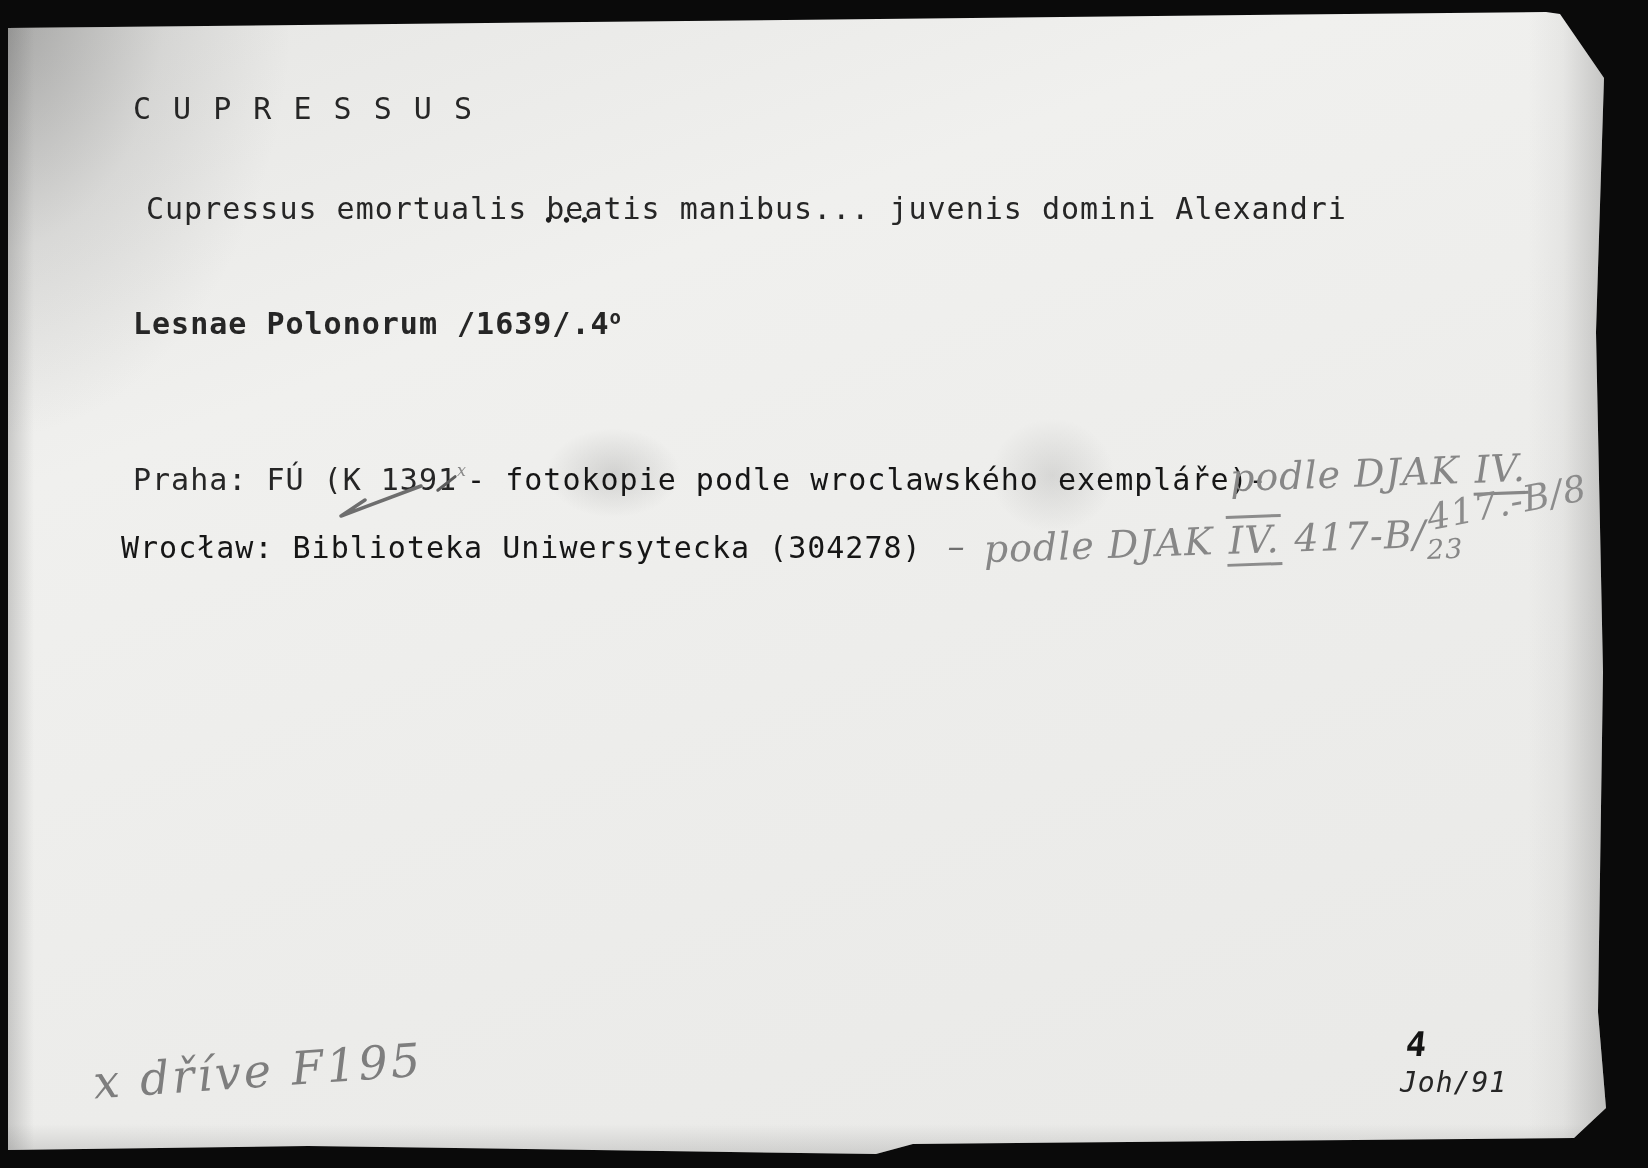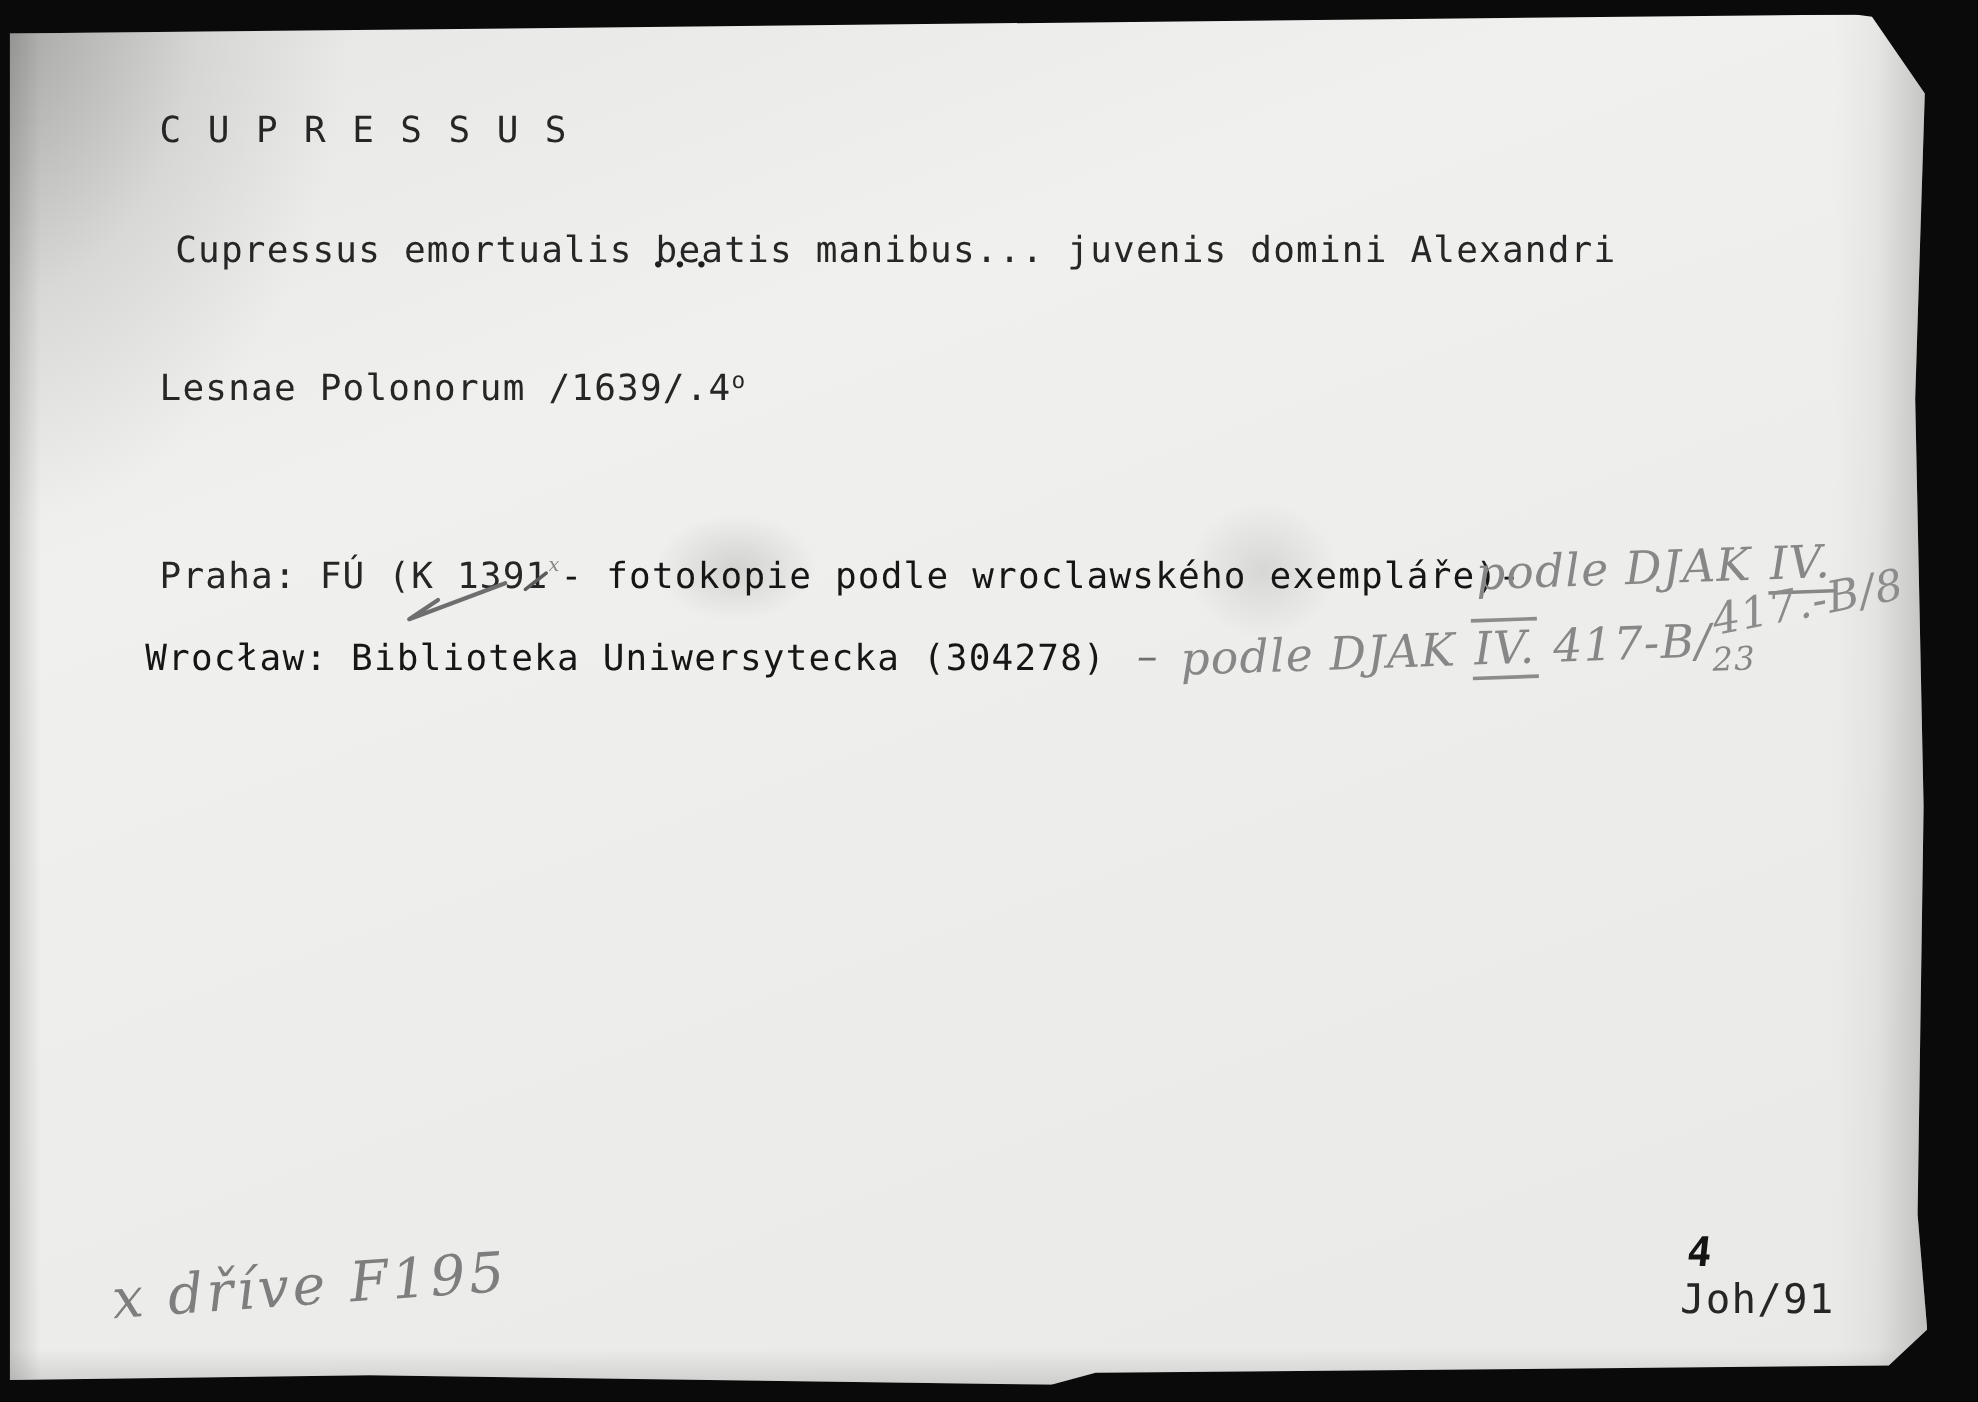--- a/index.html
+++ b/index.html
@@ -80,21 +80,21 @@
     position:absolute;left:85px;top:1032px;
     font-size:46px;transform:rotate(-4deg);color:#7e7e7e;white-space:nowrap;letter-spacing:3px;
   }
   .sheet-number{
     position:absolute;left:1398px;top:1012px;
     font-family:"DejaVu Sans Mono",monospace;font-weight:bold;
     font-size:34px;color:#141414;transform:skewX(-6deg);
   }
   .joh{
     position:absolute;left:1392px;top:1052px;
-    font-size:34px;letter-spacing:1px;color:#262626;
+    font-size:28px;letter-spacing:1px;color:#262626;font-style:italic;
   }
   .checkmark{position:absolute;left:323px;top:466px;}
 </style>
 </head>
 <body>
 
 <div class="scene">
   <div class="card">
 
     <div class="shade tl-shadow"></div>
@@ -104,21 +104,21 @@
     <div class="shade smudge1"></div>
     <div class="shade smudge2"></div>
 
     <div class="typed title" style="left:125px;top:78px;">C U P R E S S U S</div>
 
     <div class="typed" style="left:138px;top:178px;">Cupressus emortualis beatis manibus... juvenis domini Alexandri</div>
 
 
     <div class="dots">•••</div>
 
-    <div class="typed" style="left:125px;top:286px;">
+    <div class="typed" style="left:125px;top:286px;font-weight:bold;">
       <span>Lesnae Polonorum /1639/.4</span><span class="sup">o</span>
     </div>
 
     <div class="typed" style="left:125px;top:440px;">
       <span>Praha: FÚ  (K 139</span><span class="struck">1</span><span class="ins-mark hand">x</span><span class="bold">- fotokopie podle wroclawského exempláře)-</span><span class="hand hw-inline" style="margin-left:-38px;"><span>podle DJAK </span><span class="roman">IV.</span></span>
     </div>
 
     <svg class="checkmark" width="96" height="46" viewBox="0 0 96 46">
       <path d="M90 8 L10 38 L34 22" stroke="#6e6e6e" stroke-width="3.5" fill="none" stroke-linecap="round" stroke-linejoin="round"></path>
     </svg>

